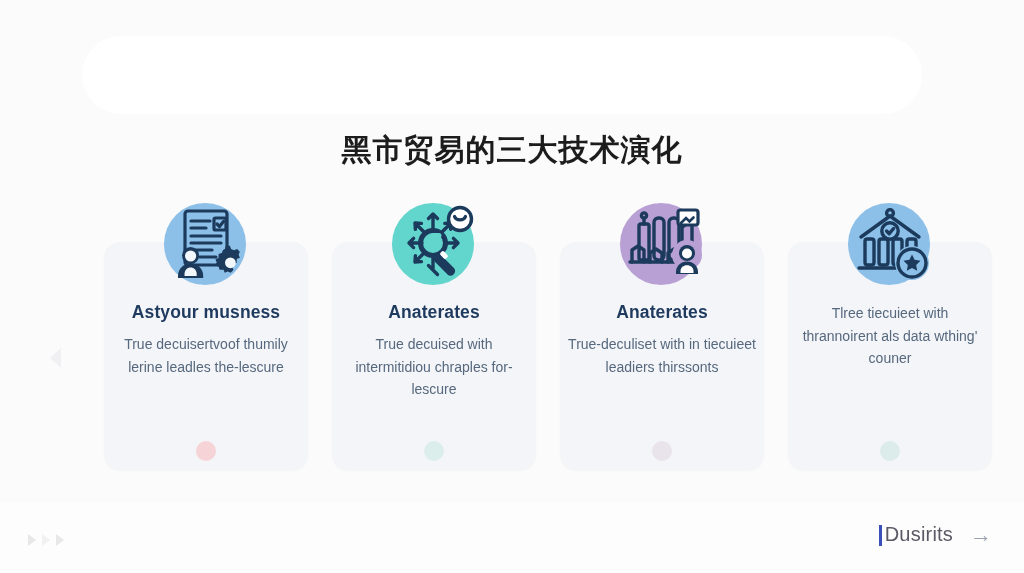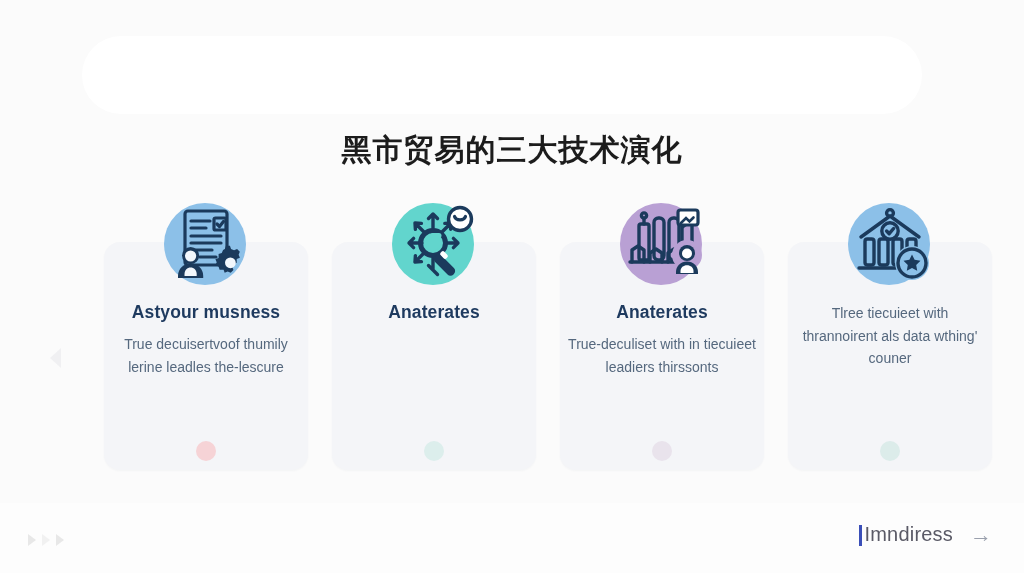--- a/index.html
+++ b/index.html
@@ -232,20 +232,21 @@
           <circle cx="45" cy="45" r="7.5" fill="#62d5cd"></circle>
           <path d="M45 37.5h6" stroke="#62d5cd" stroke-width="5" stroke-linecap="round"></path>
           <rect x="52" y="54" width="9" height="26" rx="4.2" transform="rotate(-45 56.5 67)" fill="#1b3a5c"></rect>
           <rect x="53.5" y="53" width="5" height="8" rx="2" transform="rotate(-45 56 57)" fill="#ffffff"></rect>
           <circle cx="72" cy="21" r="11.5" fill="#ffffff" stroke="#1b3a5c" stroke-width="3.4"></circle>
           <path d="M66.5 18.5c1.5 4.5 9.5 4.5 11 0" fill="none" stroke="#1b3a5c" stroke-width="3.2" stroke-linecap="round"></path>
         </svg>
       </div>
       <div class="inner">
         <h3>Anaterates</h3>
+        <p>True decuised with intermitidiou chraples for-lescure</p>
       </div>
       <div class="dot" style="background:#dceeec;"></div>
     </div>
 
     <div class="card">
       <div class="icon-wrap">
         <div class="icon-circle" style="background:#b9a0d4;"></div>
         <svg class="icon-svg" viewBox="0 0 92 92">
           <g fill="none" stroke="#1b3a5c" stroke-width="3.4" stroke-linecap="round" stroke-linejoin="round">
             <rect x="23" y="26" width="10" height="36" rx="2"></rect>
@@ -311,18 +312,18 @@
   </div>
 
   <div class="footer">
 
     <div class="footer-chevrons">
       <span></span>
       <span class="mid"></span>
       <span></span>
     </div>
     <div class="footer-brand">
-      <div class="brand-text">Imndiress</div>
+      <div class="brand-text">Dusirits</div>
       <div class="brand-arrow">→</div>
     </div>
   </div>
 
 </div>
 
 </body></html>

